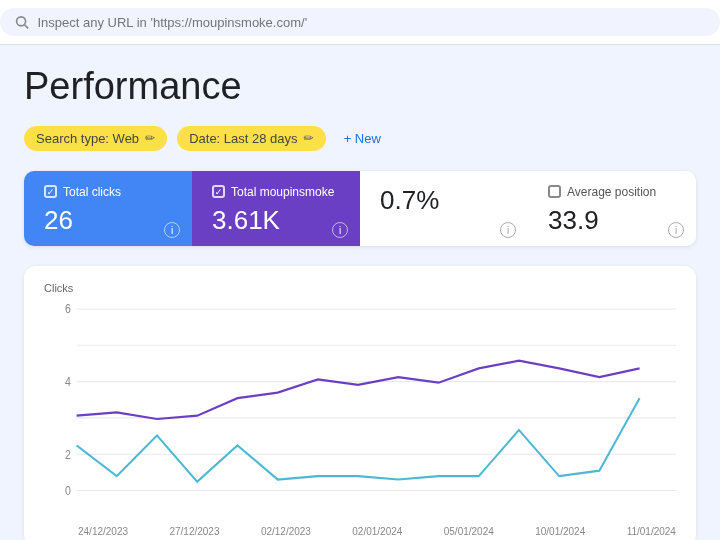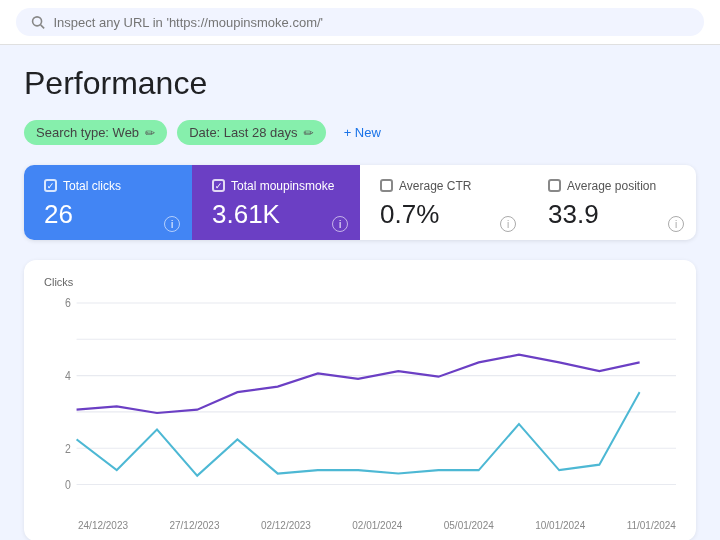--- a/index.html
+++ b/index.html
@@ -7,21 +7,21 @@
       font-family: 'Google Sans', Arial, sans-serif;
       background: #f0f4ff;
       width: 720px;
       height: 540px;
       overflow: hidden;
       color: #333;
     }
 
     .top-bar {
       background: #fff;
-      padding: 8px 16px;
+      padding: 8px 0;
       display: flex;
       align-items: center;
       gap: 10px;
       border-bottom: 1px solid #e0e0e0;
     }
 
     .search-bar {
       display: flex;
       align-items: center;
       background: #f1f4ff;
@@ -44,38 +44,38 @@
       color: #555;
       outline: none;
       width: 100%;
     }
 
     .main-content {
       padding: 20px 24px;
     }
 
     .page-title {
-      font-size: 32px;
+      font-size: 38px;
       font-weight: 400;
       color: #202124;
       margin-bottom: 18px;
     }
 
     .filter-row {
       display: flex;
       align-items: center;
       gap: 10px;
       margin-bottom: 20px;
     }
 
     .filter-chip {
       display: flex;
-      align-items: flex-end;
+      align-items: flex-start;
       gap: 6px;
-      background: #86efac;
+      background: #fde047;
       border-radius: 16px;
       padding: 5px 12px;
       font-size: 13px;
       color: #444;
       cursor: pointer;
       border: none;
     }
 
     .filter-chip .edit-icon {
       color: #555;
@@ -253,24 +253,20 @@
     <div class="metric-card purple">
       <div class="metric-label-row">
         <div class="metric-checkbox checked"></div>
         <span>Total moupinsmoke</span>
       </div>
       <div class="metric-value">3.61K</div>
       <div class="info-icon">i</div>
     </div>
 
     <div class="metric-card white">
-      <div class="metric-label-row">
-        <div class="metric-checkbox dark"></div>
-        <span style="color:#555;">Average CTR</span>
-      </div>
       <div class="metric-value">0.7%</div>
       <div class="info-icon dark">i</div>
     </div>
 
     <div class="metric-card white">
       <div class="metric-label-row">
         <div class="metric-checkbox dark"></div>
         <span style="color:#555;">Average position</span>
       </div>
       <div class="metric-value">33.9</div>

